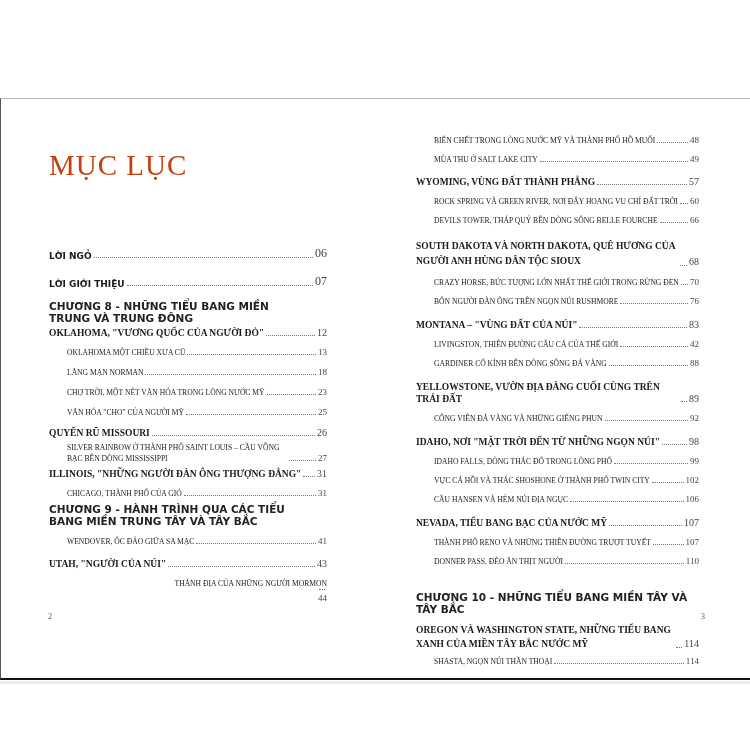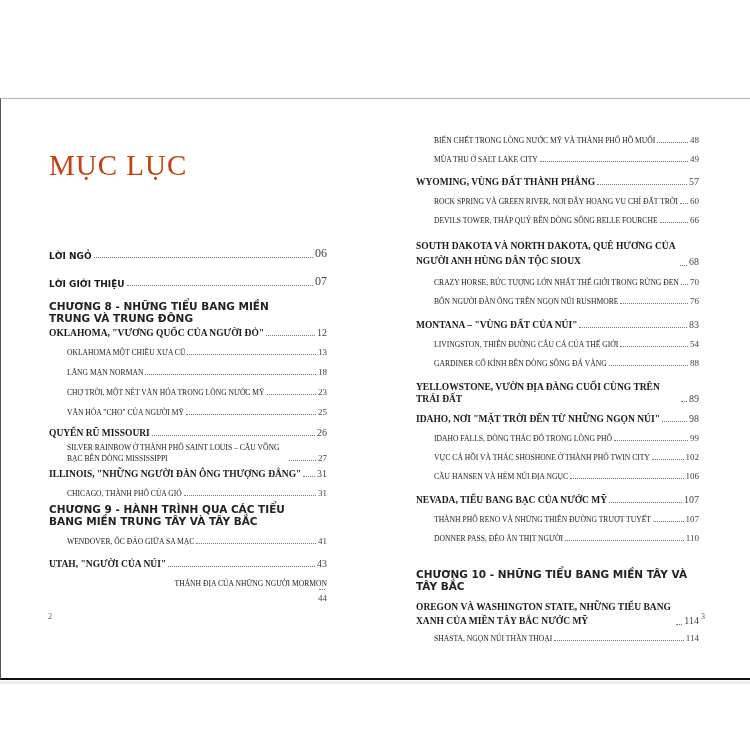--- a/index.html
+++ b/index.html
@@ -172,31 +172,36 @@
           <span class="num">76</span>
       </div>
       <div class="entry section">
         <span class="label">MONTANA – "VÙNG ĐẤT CỦA NÚI"</span>
           <span class="dots"></span>
           <span class="num">83</span>
       </div>
       <div class="entry sub">
         <span class="label">LIVINGSTON, THIÊN ĐƯỜNG CÂU CÁ CỦA THẾ GIỚI</span>
           <span class="dots"></span>
-          <span class="num">54</span>
+          <span class="num">42</span>
       </div>
       <div class="entry sub" style="margin-bottom:12px;">
         <span class="label">GARDINER CỔ KÍNH BÊN DÒNG SÔNG ĐÁ VÀNG</span>
           <span class="dots"></span>
           <span class="num">88</span>
       </div>
       <div class="entry section">
         <span class="label">YELLOWSTONE, VƯỜN ĐỊA ĐÀNG CUỐI CÙNG TRÊN TRÁI ĐẤT</span>
           <span class="dots"></span>
           <span class="num">89</span>
+      </div>
+      <div class="entry sub" style="margin-bottom:12px;">
+        <span class="label">CÔNG VIÊN ĐÁ VÀNG VÀ NHỮNG GIẾNG PHUN</span>
+          <span class="dots"></span>
+          <span class="num">92</span>
       </div>
       <div class="entry section">
         <span class="label">IDAHO, NƠI "MẶT TRỜI ĐẾN TỪ NHỮNG NGỌN NÚI"</span>
           <span class="dots"></span>
           <span class="num">98</span>
       </div>
       <div class="entry sub">
         <span class="label">IDAHO FALLS, DÒNG THÁC ĐỔ TRONG LÒNG PHỐ</span>
           <span class="dots"></span>
           <span class="num">99</span>

